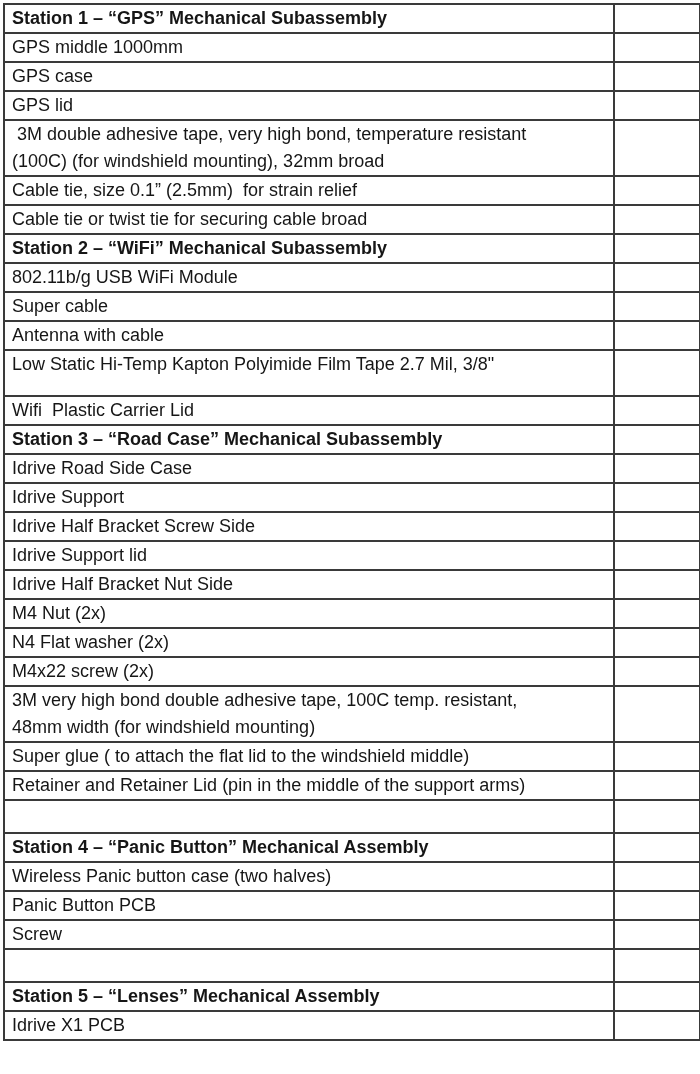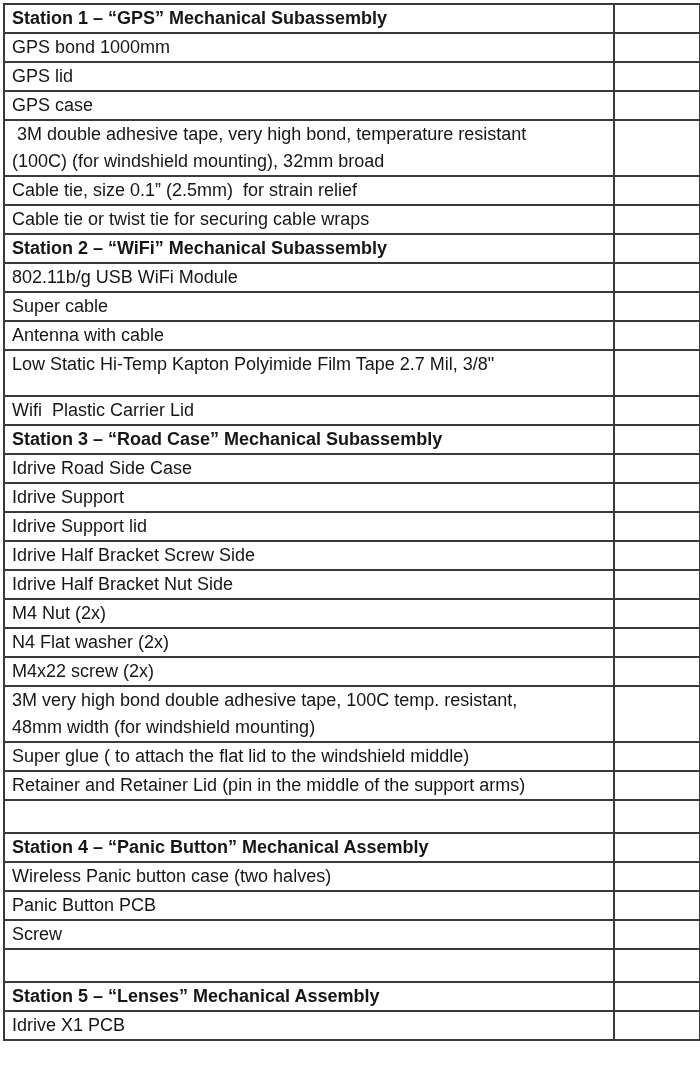--- a/index.html
+++ b/index.html
@@ -52,42 +52,42 @@
     <colgroup>
       <col class="col-item">
       <col class="col-check">
     </colgroup>
     <tbody>
         <tr class="row-header">
           <td class="cell-item">Station 1 – “GPS” Mechanical Subassembly</td>
           <td class="cell-check"></td>
         </tr>
         <tr class="row-item">
-          <td class="cell-item">GPS bond 1000mm</td>
+          <td class="cell-item">GPS middle 1000mm</td>
+          <td class="cell-check"></td>
+        </tr>
+        <tr class="row-item">
+          <td class="cell-item">GPS case</td>
           <td class="cell-check"></td>
         </tr>
         <tr class="row-item">
           <td class="cell-item">GPS lid</td>
-          <td class="cell-check"></td>
-        </tr>
-        <tr class="row-item">
-          <td class="cell-item">GPS case</td>
           <td class="cell-check"></td>
         </tr>
         <tr class="row-item2">
           <td class="cell-item"> 3M double adhesive tape, very high bond, temperature resistant
 (100C) (for windshield mounting), 32mm broad</td>
           <td class="cell-check"></td>
         </tr>
         <tr class="row-item">
           <td class="cell-item">Cable tie, size 0.1” (2.5mm)  for strain relief</td>
           <td class="cell-check"></td>
         </tr>
         <tr class="row-item">
-          <td class="cell-item">Cable tie or twist tie for securing cable wraps</td>
+          <td class="cell-item">Cable tie or twist tie for securing cable broad</td>
           <td class="cell-check"></td>
         </tr>
         <tr class="row-header">
           <td class="cell-item">Station 2 – “WiFi” Mechanical Subassembly</td>
           <td class="cell-check"></td>
         </tr>
         <tr class="row-item">
           <td class="cell-item">802.11b/g USB WiFi Module</td>
           <td class="cell-check"></td>
         </tr>
@@ -113,25 +113,25 @@
         </tr>
         <tr class="row-item">
           <td class="cell-item">Idrive Road Side Case</td>
           <td class="cell-check"></td>
         </tr>
         <tr class="row-item">
           <td class="cell-item">Idrive Support</td>
           <td class="cell-check"></td>
         </tr>
         <tr class="row-item">
-          <td class="cell-item">Idrive Support lid</td>
+          <td class="cell-item">Idrive Half Bracket Screw Side</td>
           <td class="cell-check"></td>
         </tr>
         <tr class="row-item">
-          <td class="cell-item">Idrive Half Bracket Screw Side</td>
+          <td class="cell-item">Idrive Support lid</td>
           <td class="cell-check"></td>
         </tr>
         <tr class="row-item">
           <td class="cell-item">Idrive Half Bracket Nut Side</td>
           <td class="cell-check"></td>
         </tr>
         <tr class="row-item">
           <td class="cell-item">M4 Nut (2x)</td>
           <td class="cell-check"></td>
         </tr>

